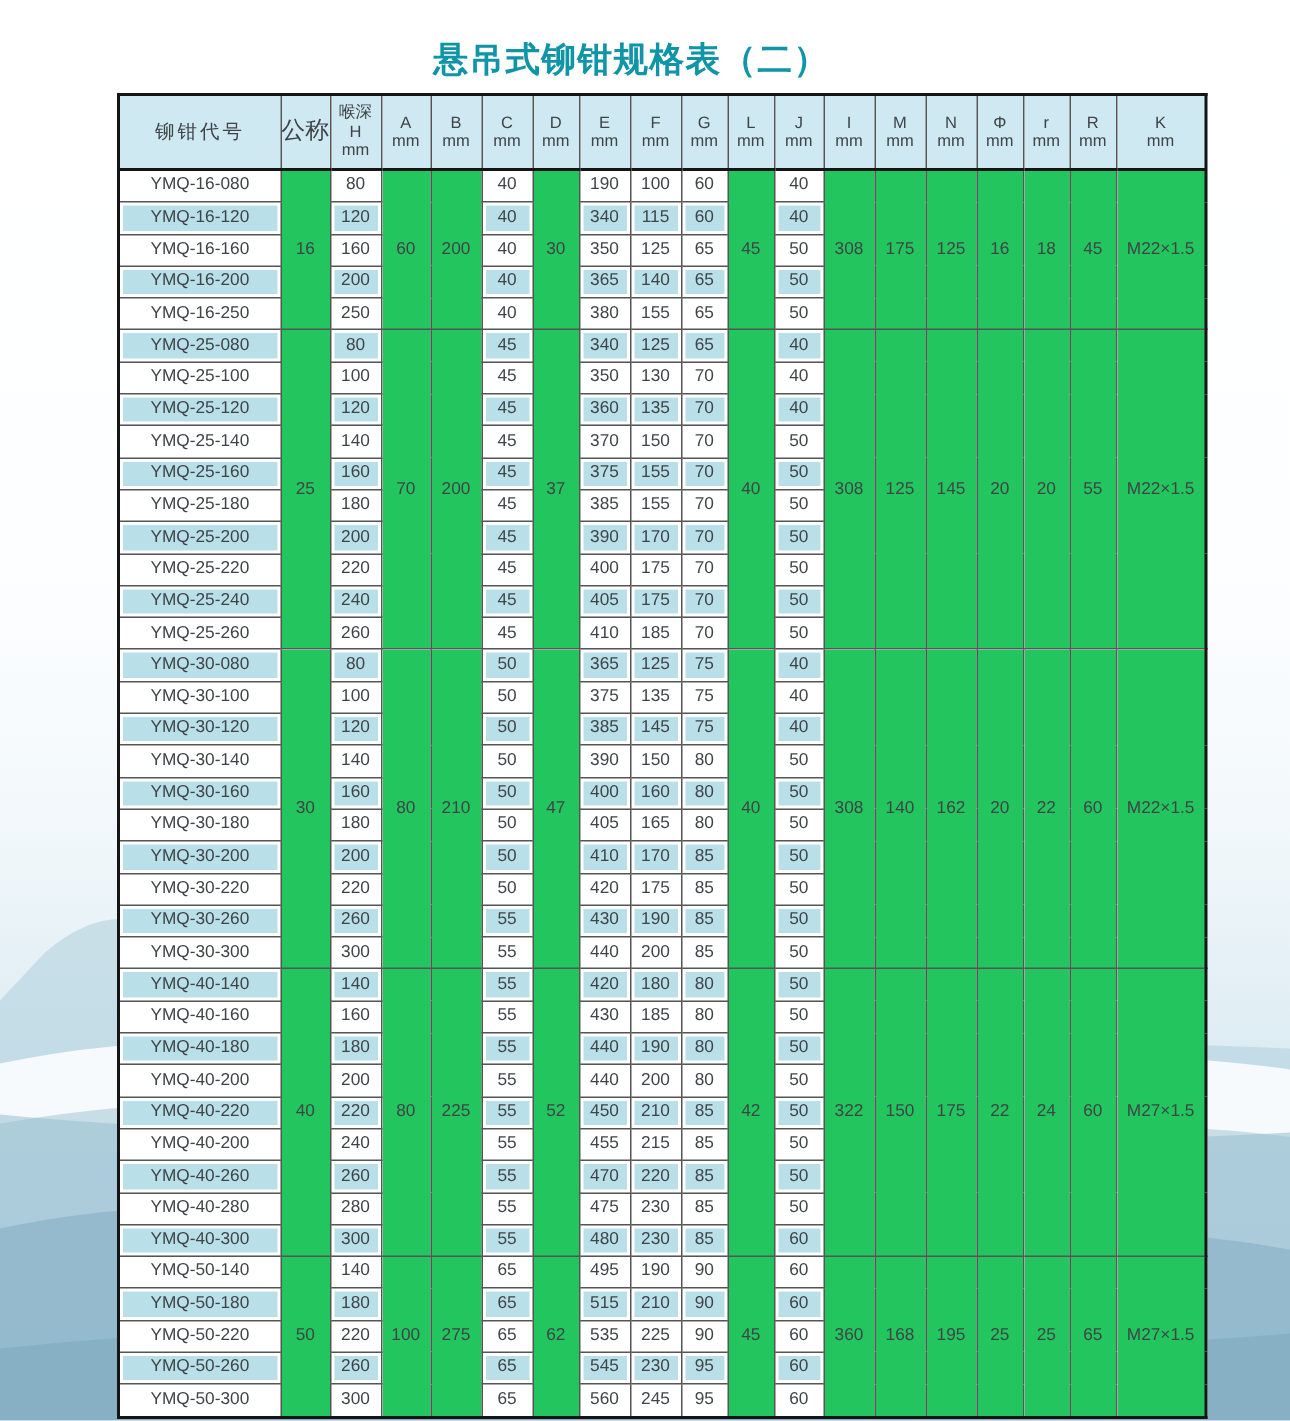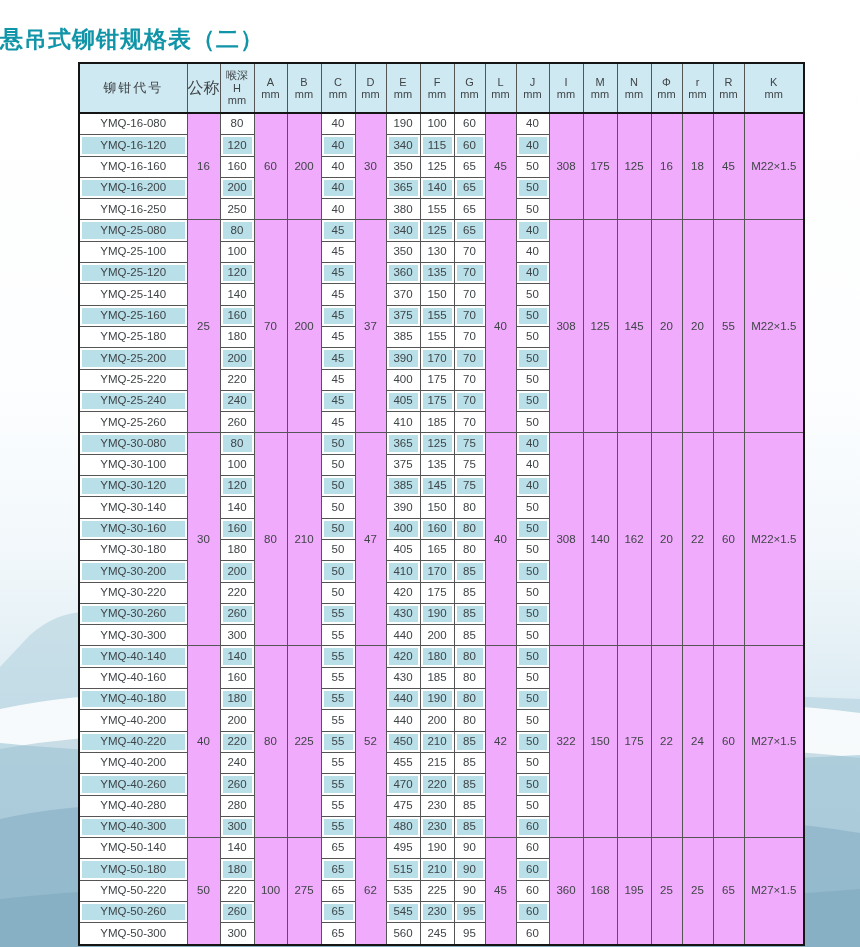--- a/index.html
+++ b/index.html
@@ -3,21 +3,21 @@
 <meta charset="utf-8">
 <style>
   html,body{margin:0;padding:0;}
   body{
     width:860px;height:947px;overflow:hidden;position:relative;
     font-family:"Liberation Sans", sans-serif;
     background:linear-gradient(180deg,#ffffff 0%,#fdfeff 40%,#f2f8fb 58%,#ddecf3 74%,#c8dfeb 88%,#bad6e4 100%);
   }
   .bg-mountains{position:absolute;left:0;bottom:0;width:860px;height:430px;pointer-events:none;}
   .page-title{
-    position:relative;margin:0;padding:24px 18px 7px 0;text-align:left;
+    position:relative;margin:0;padding:24px 18px 7px 0;text-align:center;
     font-size:23px;font-weight:bold;letter-spacing:1px;
     color:var(--accent,#1095a8);
   }
   table.spec{
     position:relative;border-collapse:collapse;table-layout:fixed;
     width:700px;margin:0 0 0 78px;background:#ffffff;
     border:2px solid #151515;
   }
   .spec th,.spec td{
     border:1px solid #555;text-align:center;vertical-align:middle;
@@ -26,21 +26,21 @@
   .spec thead th{
     background:var(--header-bg,#cfe9f2);
     font-weight:normal;font-size:11px;line-height:12.5px;
     height:44px;padding:2px 0;border-bottom:2px solid #151515;
   }
   .spec thead th:first-child{font-size:13px;letter-spacing:2px;}
   .spec thead th:nth-child(2){font-size:16px;}
   .spec td{font-size:11.5px;height:20.3px;padding:0;line-height:1;}
   .spec td.b{background:var(--stripe,#b9dfe9);box-shadow:inset 0 0 0 2px #ffffff;}
   .spec td.w{background:#ffffff;}
-  .spec td.m{background:#f0abfc;}
+  .spec td.m{background:#22c55e;}
 </style>
 </head>
 <body>
 
 <svg class="bg-mountains" viewBox="0 0 860 430" preserveAspectRatio="none" aria-hidden="true">
   <path fill="#aecfdd" opacity="0.55" d="M0,150 L30,118 Q60,92 90,96 L122,70 L150,86 L186,60 L212,76 L242,96 L275,112 L330,132 L410,150 L530,165 L700,176 L860,182 L860,430 L0,430 Z"></path>
   <path fill="#ffffff" opacity="0.85" d="M0,192 Q130,165 270,186 Q430,207 610,191 Q745,180 860,196 L860,238 Q600,252 300,242 Q100,236 0,226 Z"></path>
   <path fill="#9bbfd2" opacity="0.5" d="M0,232 Q150,206 300,226 Q480,247 640,236 Q760,228 860,241 L860,430 L0,430 Z"></path>
   <path fill="#84adc2" opacity="0.55" d="M0,302 Q120,276 260,296 Q430,322 600,306 Q740,295 860,316 L860,430 L0,430 Z"></path>
   <path fill="#79a5bb" opacity="0.45" d="M0,382 Q200,360 430,376 Q650,390 860,372 L860,430 L0,430 Z"></path>

